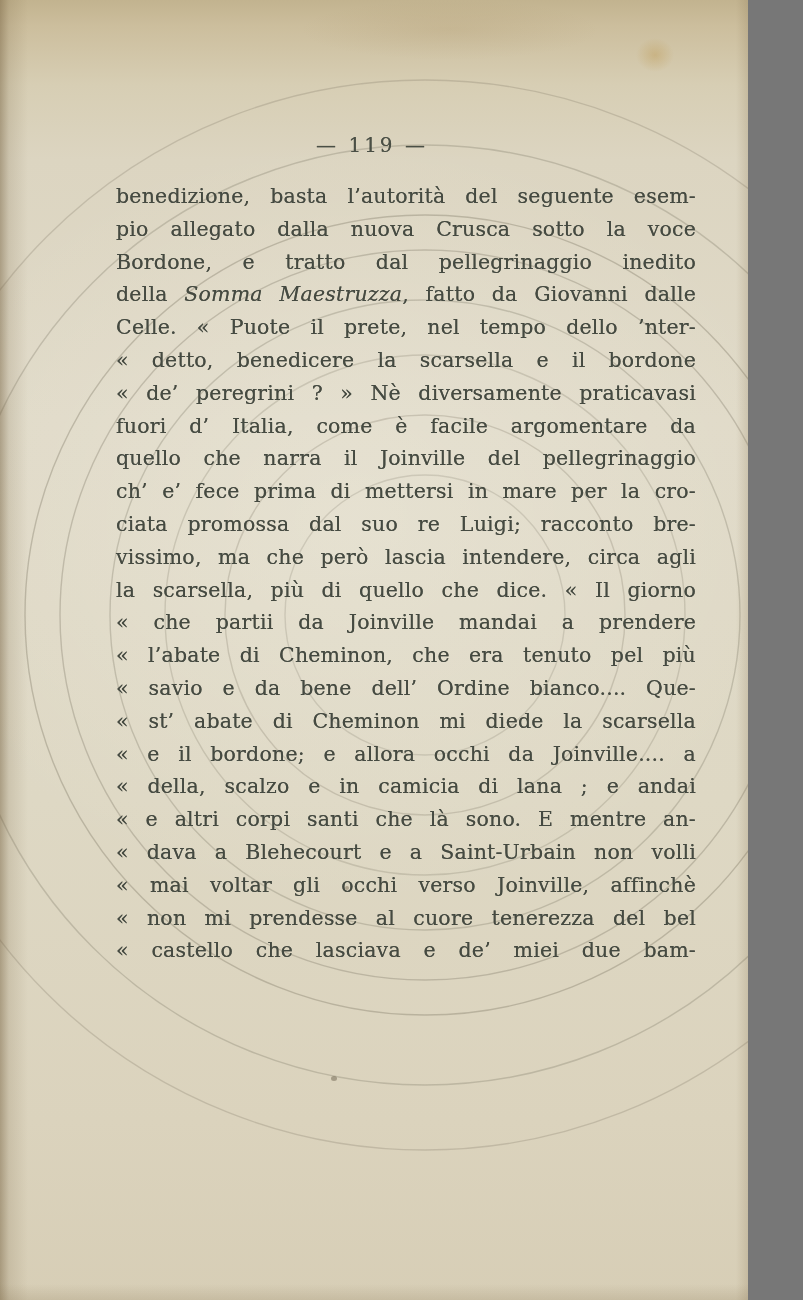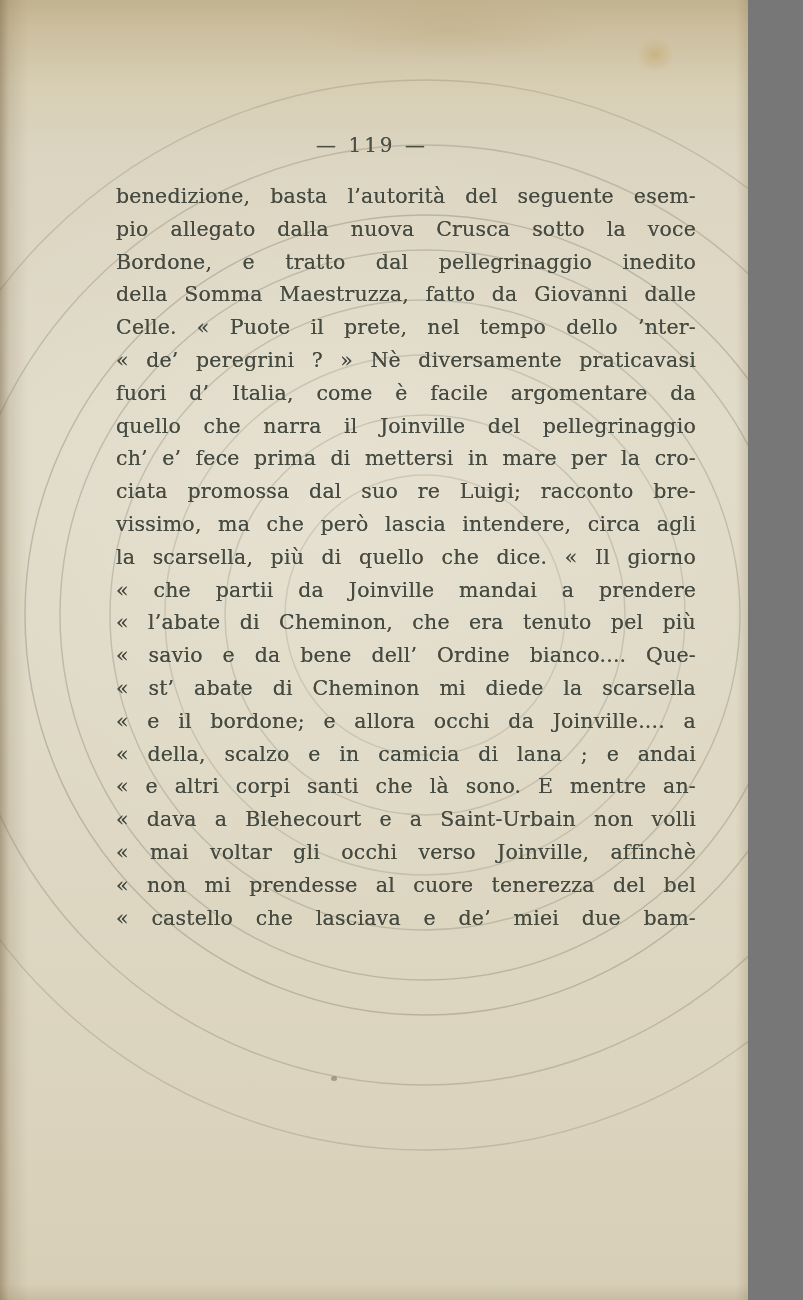--- a/index.html
+++ b/index.html
@@ -38,21 +38,21 @@
     font-size:20.5px;line-height:32.8px;
     color:#454a41;letter-spacing:.2px;
     text-shadow:0 0 .6px rgba(69,74,65,.75);
   }
   .line{
     height:32.8px;
     text-align:justify;
     -moz-text-align-last:justify;
     text-align-last:justify;
   }
-  .it{}
+  .it{font-style:italic;}
   .stain1{position:absolute;left:636px;top:38px;width:38px;height:34px;border-radius:50%;
     background:radial-gradient(closest-side,rgba(184,141,58,.32),rgba(184,141,58,0));}
   .stain2{position:absolute;left:300px;top:0px;width:300px;height:60px;border-radius:50%;
     background:radial-gradient(closest-side,rgba(150,120,70,.12),rgba(150,120,70,0));}
   .speck1{position:absolute;left:765px;top:382px;width:5px;height:6px;border-radius:50%;
     background:rgba(95,85,65,.45);}
   .speck2{position:absolute;left:331px;top:1076px;width:6px;height:5px;border-radius:50%;
     background:rgba(110,100,80,.5);}
   .speck3{position:absolute;left:345px;top:886px;width:4px;height:4px;border-radius:50%;
     background:rgba(120,105,80,.45);}
@@ -82,20 +82,21 @@
   <div class="speck3"></div>
 
   <div class="pageno">— 119 —</div>
 
   <div class="body-text">
       <div class="line"><span>benedizione, basta l’autorità del seguente esem-</span></div>
       <div class="line"><span>pio allegato dalla nuova Crusca sotto la voce</span></div>
       <div class="line"><span>Bordone, e tratto dal pellegrinaggio inedito</span></div>
       <div class="line"><span>della </span><span class="it">Somma Maestruzza</span><span>, fatto da Giovanni dalle</span></div>
       <div class="line"><span>Celle. « Puote il prete, nel tempo dello ’nter-</span></div>
+      <div class="line"><span>« detto, benedicere la scarsella e il bordone</span></div>
       <div class="line"><span>« de’ peregrini ? » Nè diversamente praticavasi</span></div>
       <div class="line"><span>fuori d’ Italia, come è facile argomentare da</span></div>
       <div class="line"><span>quello che narra il Joinville del pellegrinaggio</span></div>
       <div class="line"><span>ch’ e’ fece prima di mettersi in mare per la cro-</span></div>
       <div class="line"><span>ciata promossa dal suo re Luigi; racconto bre-</span></div>
       <div class="line"><span>vissimo, ma che però lascia intendere, circa agli</span></div>
       <div class="line"><span>la scarsella, più di quello che dice. « Il giorno</span></div>
       <div class="line"><span>« che partii da Joinville mandai a prendere</span></div>
       <div class="line"><span>« l’abate di Cheminon, che era tenuto pel più</span></div>
       <div class="line"><span>« savio e da bene dell’ Ordine bianco.... Que-</span></div>

